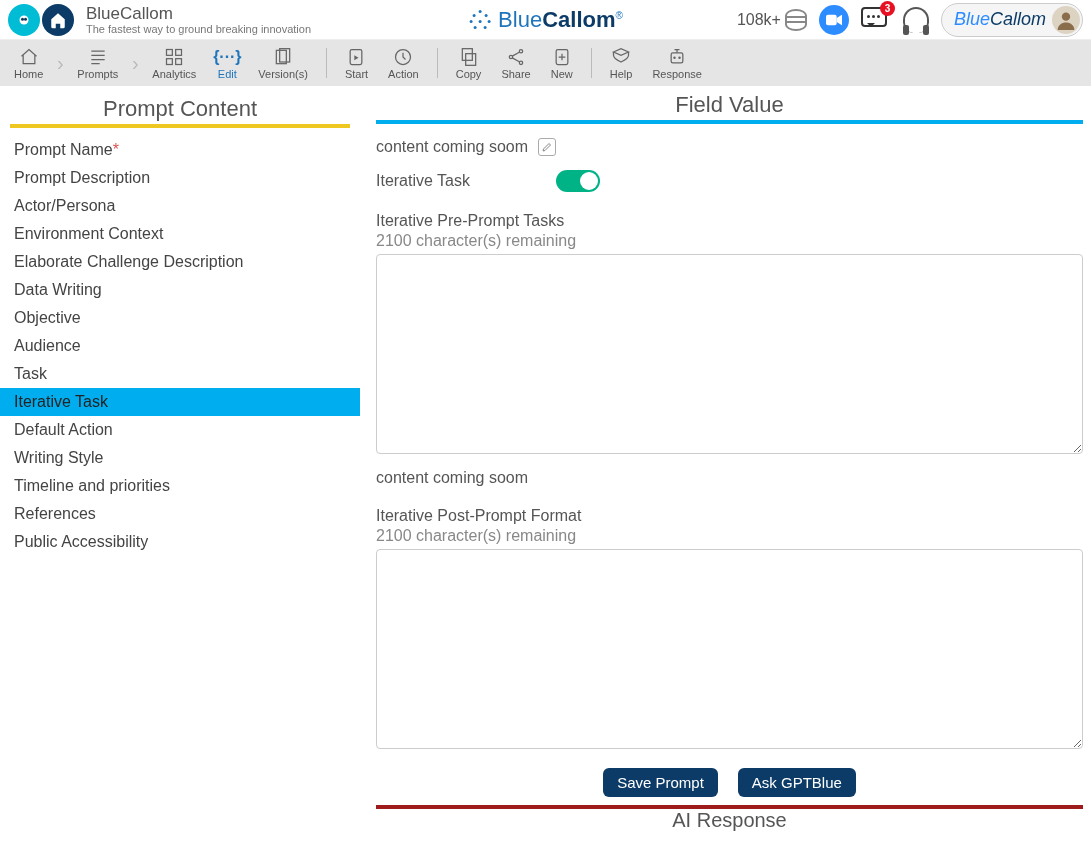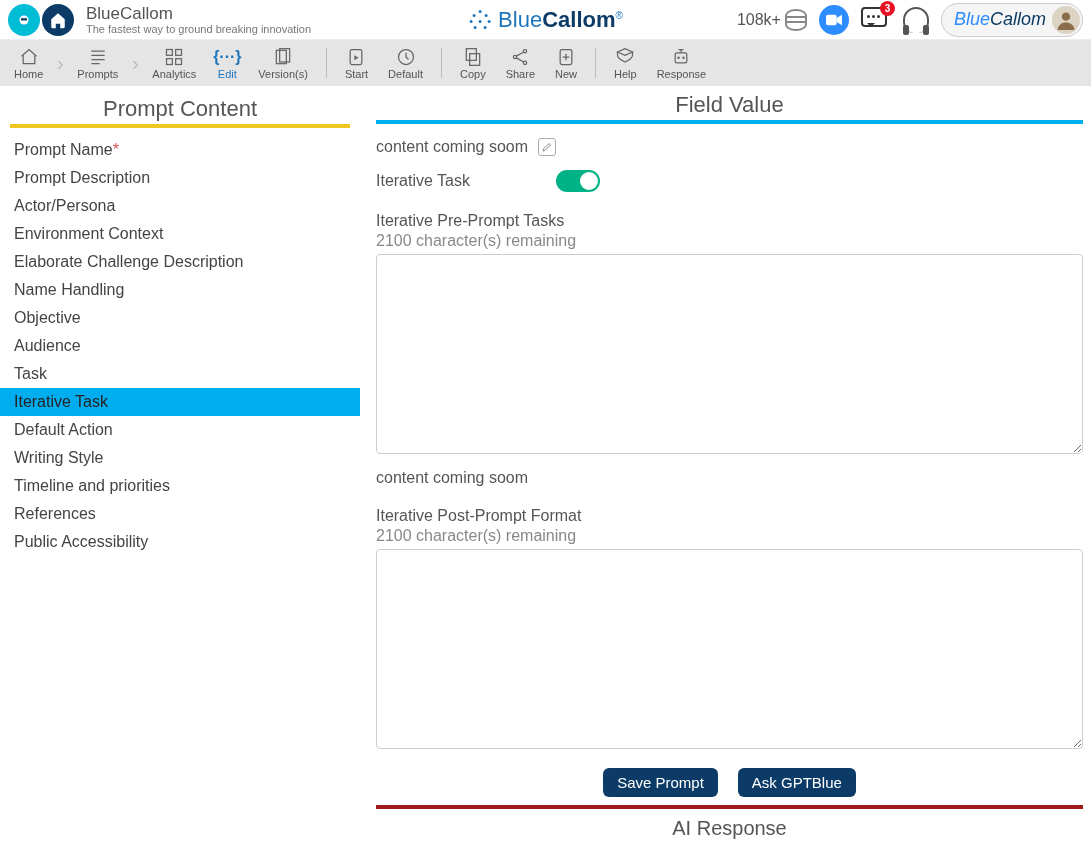--- a/index.html
+++ b/index.html
@@ -65,21 +65,21 @@
   .fv-text{font-size:16px;color:#555;}
   .edit-icon{width:18px;height:18px;border:1px solid #aaa;border-radius:3px;display:flex;align-items:center;justify-content:center;cursor:pointer;}
   .edit-icon svg{width:12px;height:12px;stroke:#888;fill:none;stroke-width:2;}
   .toggle{width:44px;height:22px;background:#00b386;border-radius:11px;position:relative;cursor:pointer;}
   .toggle .knob{width:18px;height:18px;background:#fff;border-radius:50%;position:absolute;top:2px;right:2px;}
   .section-label{font-size:16px;color:#555;margin-top:20px;}
   .char-remain{font-size:16px;color:#888;margin:2px 0 4px;}
   textarea.big{width:100%;height:200px;border:1px solid #ccc;border-radius:4px;resize:both;padding:8px;font-family:inherit;font-size:14px;}
   .btn-row{display:flex;justify-content:center;gap:20px;margin-top:16px;}
   .btn{background:#0b3b66;color:#fff;border:none;border-radius:6px;padding:6px 14px;font-size:15px;cursor:pointer;}
-  .ai-header{font-size:20px;color:#555;text-align:center;border-top:4px solid #9e1b1b;margin-top:8px;padding-top:8px;}
+  .ai-header{font-size:20px;color:#555;text-align:center;border-top:4px solid #9e1b1b;margin-top:8px;padding-top:0;}
 </style>
 </head>
 <body>
 
 <div class="topbar">
   <div class="topbar-left">
     <div class="avatar green">
       <svg viewBox="0 0 24 24">
           <circle cx="12" cy="12" r="10" fill="#00bcd4"></circle>
           <circle cx="12" cy="12" r="6" fill="#fff"></circle>
@@ -199,21 +199,21 @@
       </span>
     <span>Start</span>
   </div>
   <div class="tool-item">
     <span class="tool-icon">
         <svg viewBox="0 0 24 24">
           <circle cx="12" cy="12" r="9"></circle>
           <path d="M12 7v5l3 3"></path>
         </svg>
       </span>
-    <span>Default</span>
+    <span>Action</span>
   </div>
   <span class="tool-sep"></span>
   <div class="tool-item">
     <span class="tool-icon">
         <svg viewBox="0 0 24 24">
           <rect x="8" y="8" width="12" height="14"></rect>
           <rect x="4" y="2" width="12" height="14"></rect>
         </svg>
       </span>
     <span>Copy</span>
@@ -263,21 +263,21 @@
 
 <div class="main">
   <div class="col-left">
     <div class="col-header">Prompt Content</div>
     <div class="field-list" id="field-list">
         <div class="field-item">Prompt Name<span class="req">*</span></div>
         <div class="field-item">Prompt Description</div>
         <div class="field-item">Actor/Persona</div>
         <div class="field-item">Environment Context</div>
         <div class="field-item">Elaborate Challenge Description</div>
-        <div class="field-item">Name Handling</div>
+        <div class="field-item">Data Writing</div>
         <div class="field-item">Objective</div>
         <div class="field-item">Audience</div>
         <div class="field-item">Task</div>
         <div class="field-item selected">Iterative Task</div>
         <div class="field-item">Default Action</div>
         <div class="field-item">Writing Style</div>
         <div class="field-item">Timeline and priorities</div>
         <div class="field-item">References</div>
         <div class="field-item">Public Accessibility</div>
       </div>

